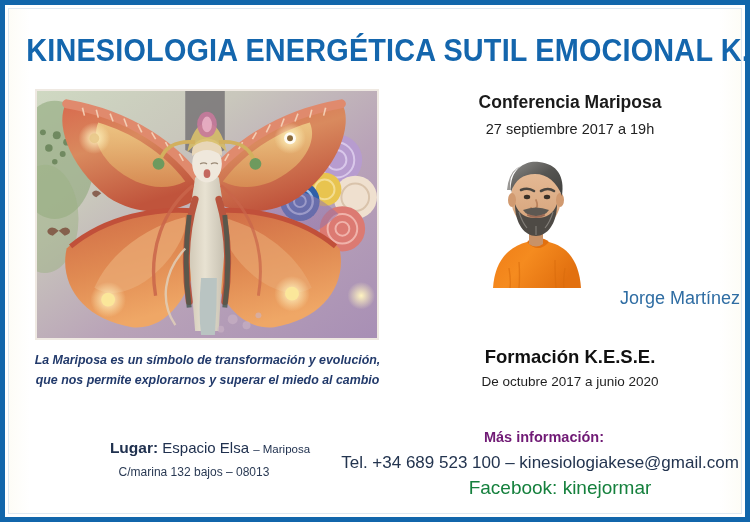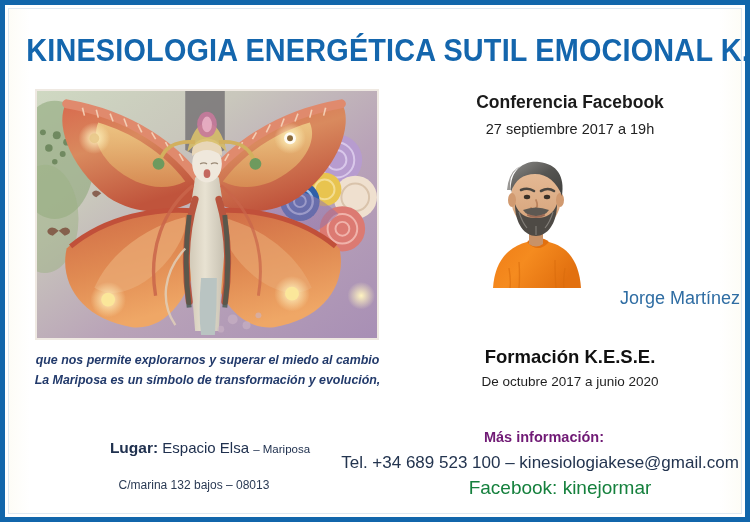--- a/index.html
+++ b/index.html
@@ -103,21 +103,21 @@
     line-height: 20px;
     color: #20314f;
     white-space: nowrap;
   }
   .lugar-label { font-weight: bold; font-size: 15.5px; padding-left: 32px; }
   .lugar-place { font-weight: normal; font-size: 15px; }
   .lugar-city  { font-weight: normal; font-size: 11.5px; }
   .lugar-line2 {
     font-size: 12px;
     line-height: 20px;
-    margin-top: 16px;
+    margin-top: 3px;
     color: #2a3a54;
   }
 
   
   .conf-title {
     position: absolute;
     left: 400px; top: 92px;
     width: 340px;
     text-align: center;
     font-size: 17.5px;
@@ -369,34 +369,34 @@
       <g fill="#cbb4c6" opacity="0.6">
         <circle cx="198" cy="232" r="5"></circle>
           <circle cx="212" cy="238" r="4"></circle>
         <circle cx="186" cy="242" r="3.4"></circle>
           <circle cx="224" cy="228" r="3"></circle>
       </g>
     </svg>
   </div>
 
   <div class="caption">
+    <div>La Mariposa es un símbolo de transformación y evolución,</div>
     <div>que nos permite explorarnos y superar el miedo al cambio</div>
-    <div>La Mariposa es un símbolo de transformación y evolución,</div>
   </div>
 
   <div class="lugar-block">
     <div class="lugar-line1">
       <span class="lugar-label">Lugar:</span>
       <span class="lugar-place">Espacio Elsa</span>
       <span class="lugar-city">– Mariposa</span>
     </div>
     <div class="lugar-line2">C/marina 132 bajos – 08013</div>
   </div>
 
-  <div class="conf-title">Conferencia Facebook</div>
+  <div class="conf-title">Conferencia Mariposa</div>
   <div class="conf-date">27 septiembre 2017 a 19h</div>
 
   <div class="photo">
     <svg viewBox="0 0 120 140" preserveAspectRatio="none" aria-hidden="true">
       <defs>
         <linearGradient id="shirt" x1="0" y1="0" x2="1" y2="0.4">
           <stop offset="0%" stop-color="#ef7d17"></stop>
           <stop offset="45%" stop-color="#f58b1f"></stop>
           <stop offset="100%" stop-color="#e2700f"></stop>
         </linearGradient>

